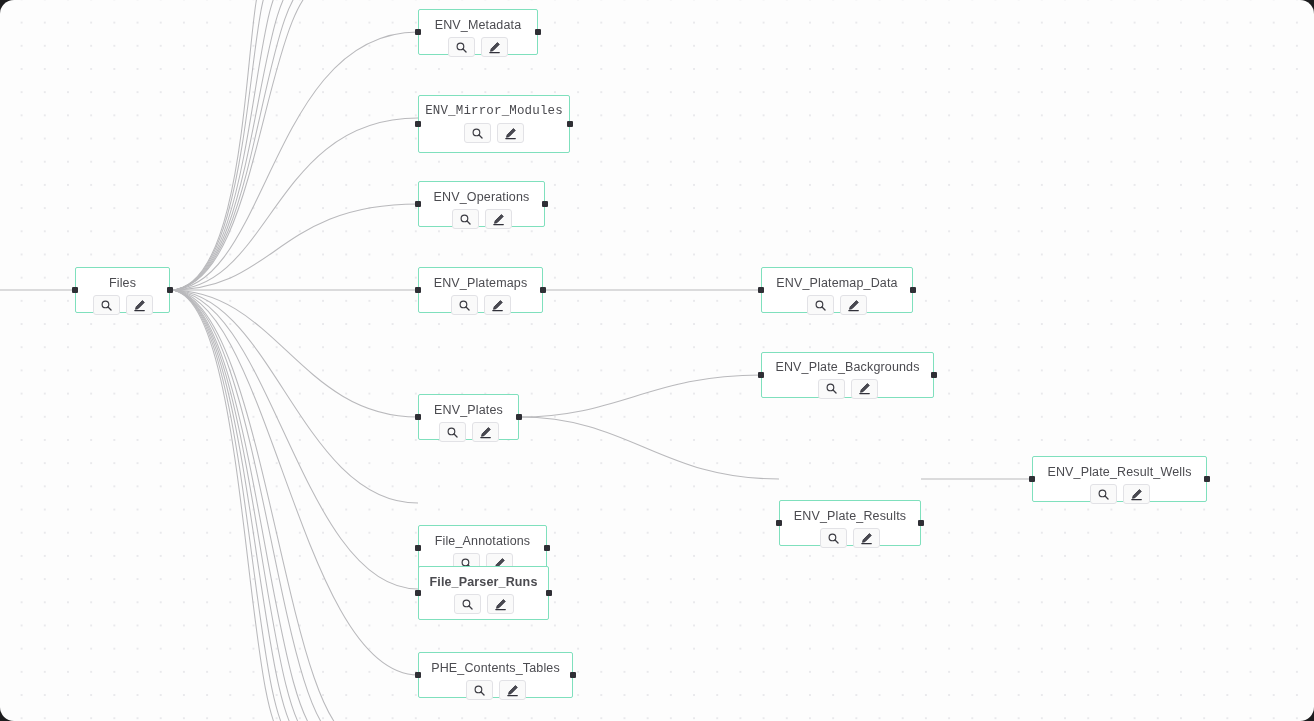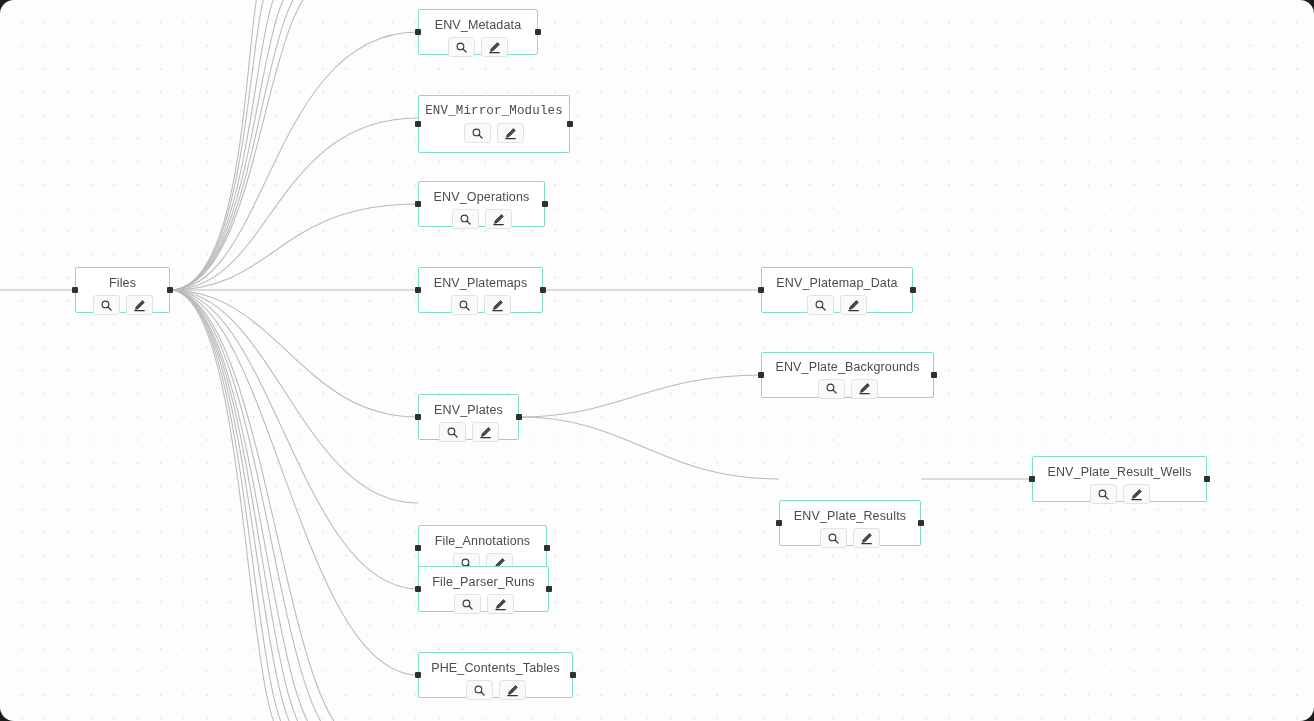--- a/index.html
+++ b/index.html
@@ -270,21 +270,21 @@
             <div class="icon-btn">
               <svg width="13" height="13" viewBox="0 0 16 16">
     <path d="M11.6 1.9 L13.9 4.2 L6.2 11.9 L3.1 12.7 L3.9 9.6 Z" fill="#4a4a52" stroke="#31313a" stroke-width="1" stroke-linejoin="round"></path>
     <line x1="2.2" y1="14.3" x2="13.9" y2="14.3" stroke="#31313a" stroke-width="1.5" stroke-linecap="round"></line>
   </svg>
             </div>
           </div>
           <div class="handle left"></div>
           <div class="handle right"></div>
         </div>
-        <div class="node" style="left: 418px; top: 566px; width: 131px; height: 46px;">
+        <div class="node" style="left: 418px; top: 566px; width: 131px; height: 54px; font-weight: bold;">
           <div class="node-title">File_Parser_Runs</div>
           <div class="node-actions">
             <div class="icon-btn">
               <svg width="13" height="13" viewBox="0 0 16 16">
     <circle cx="6.7" cy="6.7" r="4.1" fill="none" stroke="#3b3b42" stroke-width="1.45"></circle>
     <line x1="9.9" y1="9.9" x2="13.6" y2="13.6" stroke="#3b3b42" stroke-width="1.6" stroke-linecap="round"></line>
   </svg>
             </div>
             <div class="icon-btn">
               <svg width="13" height="13" viewBox="0 0 16 16">

